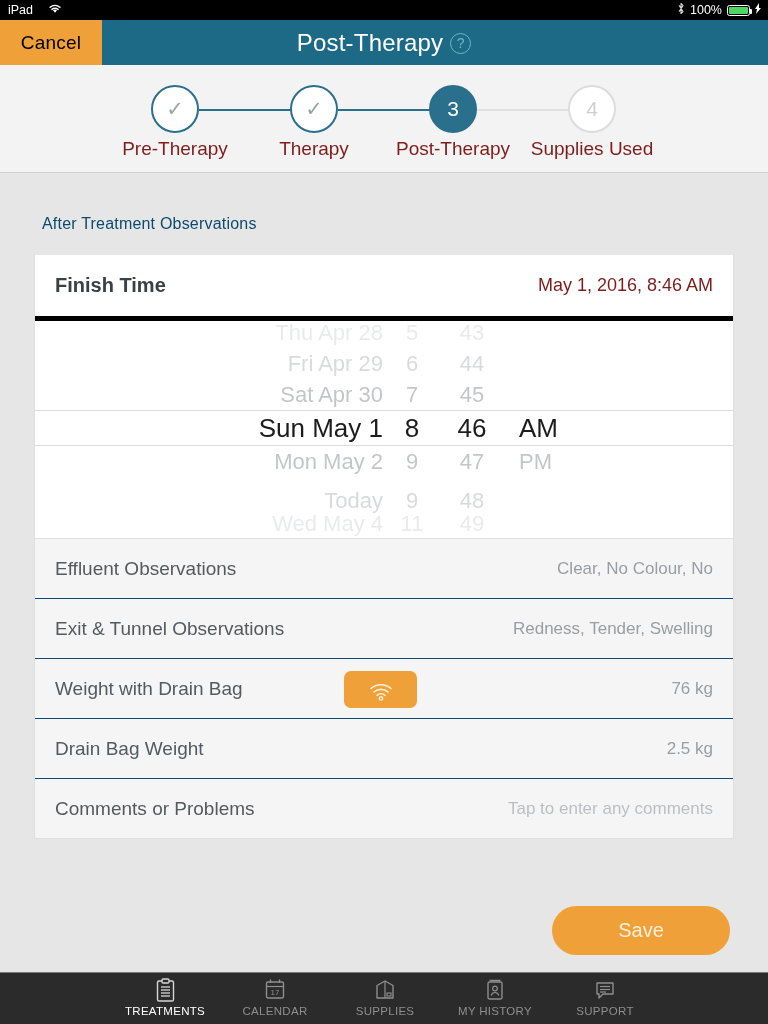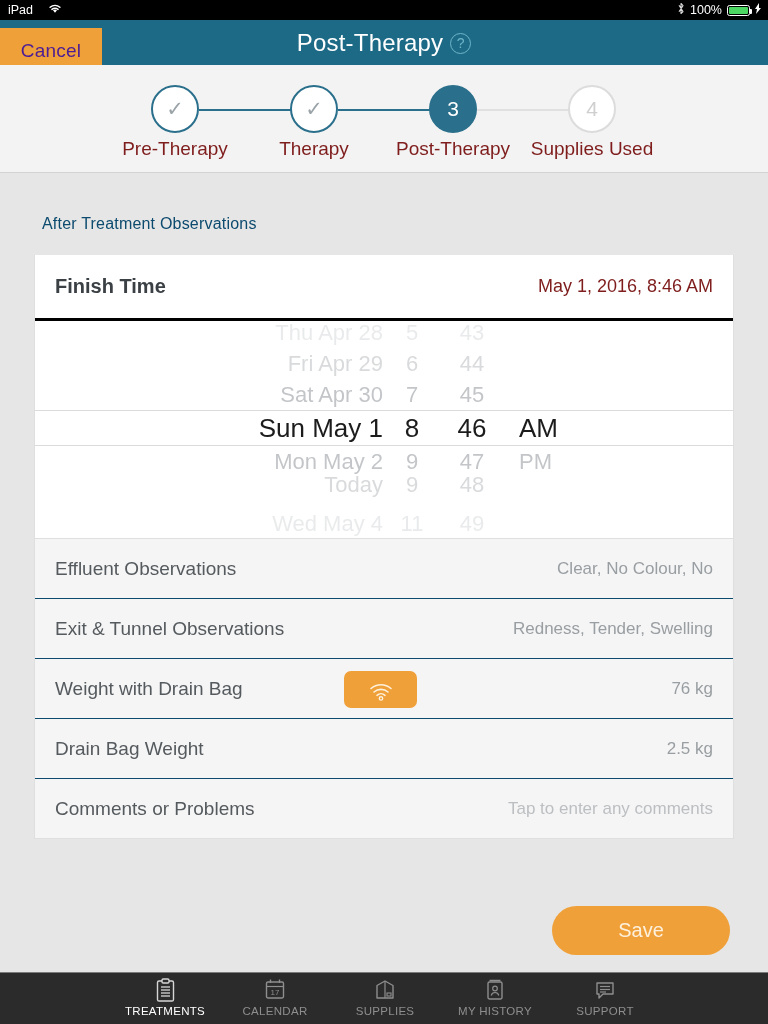--- a/index.html
+++ b/index.html
@@ -30,22 +30,22 @@
     background:#fff; border-radius:0 1px 1px 0;
   }
   .batt > i{ position:absolute; left:1px; top:1px; bottom:1px; width:19px; background:#4cd763; display:block; border-radius:1px;}
 
   
   .navbar{
     position:absolute; top:20px; left:0; width:768px; height:45px;
     background:#1d6a86; color:#fff;
   }
   .cancel-btn{
-    position:absolute; left:0; top:8px; width:102px; height:45px;
-    background:#f0a038; color:#4c1d95;
+    position:absolute; left:0; top:0; width:102px; height:45px;
+    background:#f0a038; color:#000000;
     display:flex; align-items:center; justify-content:center;
     font-size:19px; font-weight:300; letter-spacing:.2px; cursor:pointer;
   }
   .nav-title-wrap{
     position:absolute; left:0; top:0; width:768px; height:45px;
     display:flex; align-items:center; justify-content:center; gap:7px;
   }
   .nav-title{ font-size:24px; font-weight:300; letter-spacing:.2px; color:#fff; }
   .help-icon{
     width:21px; height:21px; border:1.6px solid #6fb5c9; border-radius:50%;
@@ -85,21 +85,21 @@
   .row{
     height:60px; display:flex; align-items:center; justify-content:space-between;
     padding:0 20px; border-bottom:1px solid #0c4a6e; background:#f5f5f5;
     position:relative;
   }
   .row:last-child{ border-bottom:1px solid #dfdfdf;gap:8px; }
   .row-label{ font-size:19px; color:#555a5e; font-weight:400; }
   .row-value{ font-size:17px; color:#999ea2; }
   .row-value.placeholder{ color:#bcbfc2; }
 
-  .row.finish{ height:66px; background:#fff; border-bottom:3px solid #000000; }
+  .row.finish{ height:66px; background:#fff; border-bottom:5px solid #000000; }
   .row.finish .row-label{ font-weight:bold; color:#3b4045; font-size:20px; }
   .row.finish .row-value{ color:#7f1d1d; font-size:18px; }
 
   
   .picker{
     position:relative; height:218px; background:#fff; overflow:hidden;
     border-bottom:1px solid #dfdfdf;
   }
   .pk-row{
     position:absolute; left:0; width:100%; height:31px; line-height:31px;
@@ -255,21 +255,21 @@
         <span class="pk-col-hour">8</span>
         <span class="pk-col-min">46</span>
         <span class="pk-col-ap">AM</span>
       </div>
       <div class="pk-row f3" style="top: 125px;">
         <span class="pk-col-date">Mon May 2</span>
         <span class="pk-col-hour">9</span>
         <span class="pk-col-min">47</span>
         <span class="pk-col-ap">PM</span>
       </div>
-      <div class="pk-row f2" style="top: 148px;">
+      <div class="pk-row f2" style="top: 164px;">
         <span class="pk-col-date">Today</span>
         <span class="pk-col-hour">9</span>
         <span class="pk-col-min">48</span>
         <span class="pk-col-ap"></span>
       </div>
       <div class="pk-row f1" style="top: 187px;">
         <span class="pk-col-date">Wed May 4</span>
         <span class="pk-col-hour">11</span>
         <span class="pk-col-min">49</span>
         <span class="pk-col-ap"></span>

